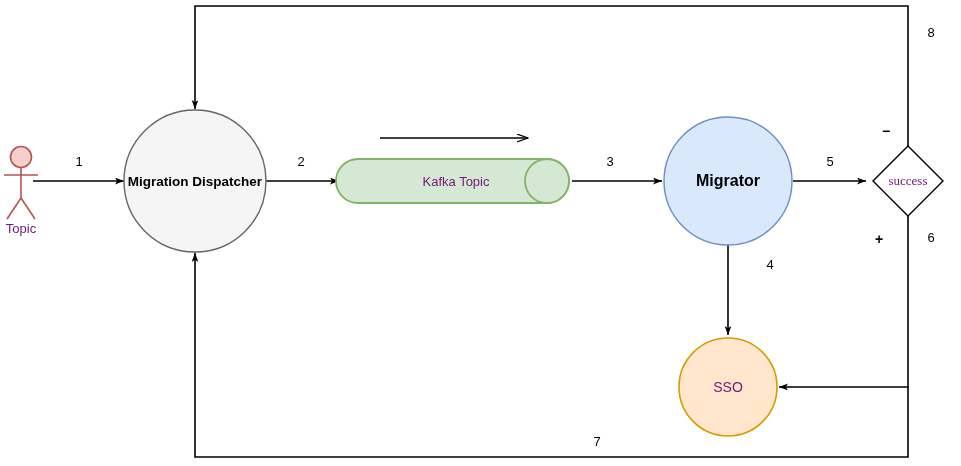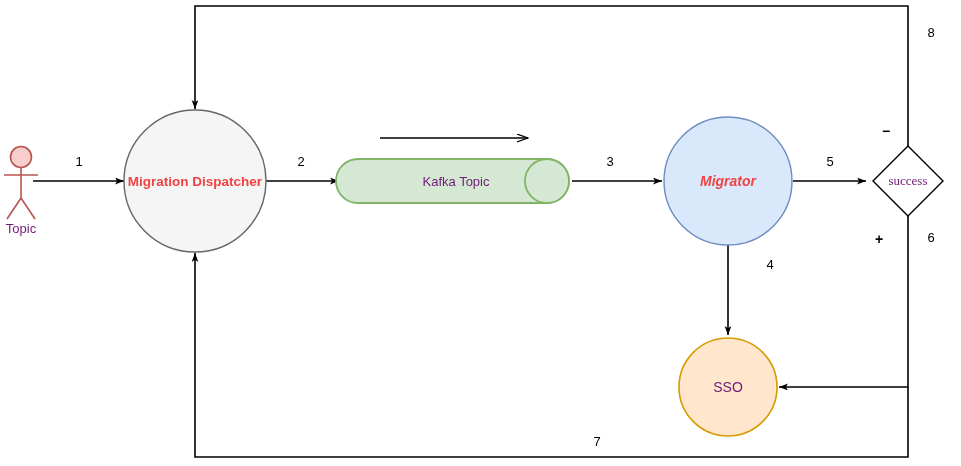--- a/index.html
+++ b/index.html
@@ -4,21 +4,21 @@
 <style>
   html,body{margin:0;padding:0;background:#ffffff;}
   body{width:961px;height:466px;overflow:hidden;
        font-family:"Liberation Sans","DejaVu Sans",sans-serif;}
   #stage{position:relative;width:961px;height:466px;background:#fff;}
   #stage svg{position:absolute;left:0;top:0;}
   .lbl{position:absolute;font-size:13px;color:#000;white-space:nowrap;
        transform:translate(-50%,-50%);}
   .node-label{position:absolute;white-space:nowrap;transform:translate(-50%,-50%);
        text-align:center;color:#701a75;}
-  .bold{font-weight:bold;color:#ef4444;}
+  .bold{font-weight:bold;color:#000000;}
   .sign{position:absolute;font-size:14px;color:#000;font-weight:bold;
        transform:translate(-50%,-50%);}
 </style>
 </head>
 <body>
 
 <div id="stage">
 
   <svg width="961" height="466" viewBox="0 0 961 466">
     <defs>
@@ -95,21 +95,21 @@
       <circle cx="728" cy="387" r="49" fill="#ffe6cc" stroke="#d79b00" stroke-width="1.6"></circle>
     </g>
   </svg>
 
   <div class="node-label" style="left:21px;top:228px;font-size:13px;">Topic</div>
 
   <div class="node-label bold" style="left:195px;top:181px;font-size:13.5px;">Migration Dispatcher</div>
 
   <div class="node-label" style="left:456px;top:181px;font-size:13px;">Kafka Topic</div>
 
-  <div class="node-label bold" style="left:728px;top:181px;font-size:14px;font-style:italic;">Migrator</div>
+  <div class="node-label bold" style="left:728px;top:181px;font-size:16px;">Migrator</div>
 
   <div class="node-label" style="left:908px;top:181px;font-size:13px;font-family:Liberation Serif, serif;">success</div>
 
   <div class="node-label" style="left:728px;top:387px;font-size:14px;">SSO</div>
 
   <div class="lbl" style="left:79px;top:161px;">1</div>
   <div class="lbl" style="left:301px;top:161px;">2</div>
   <div class="lbl" style="left:610px;top:161px;">3</div>
   <div class="lbl" style="left:770px;top:264px;">4</div>
   <div class="lbl" style="left:830px;top:161px;">5</div>

